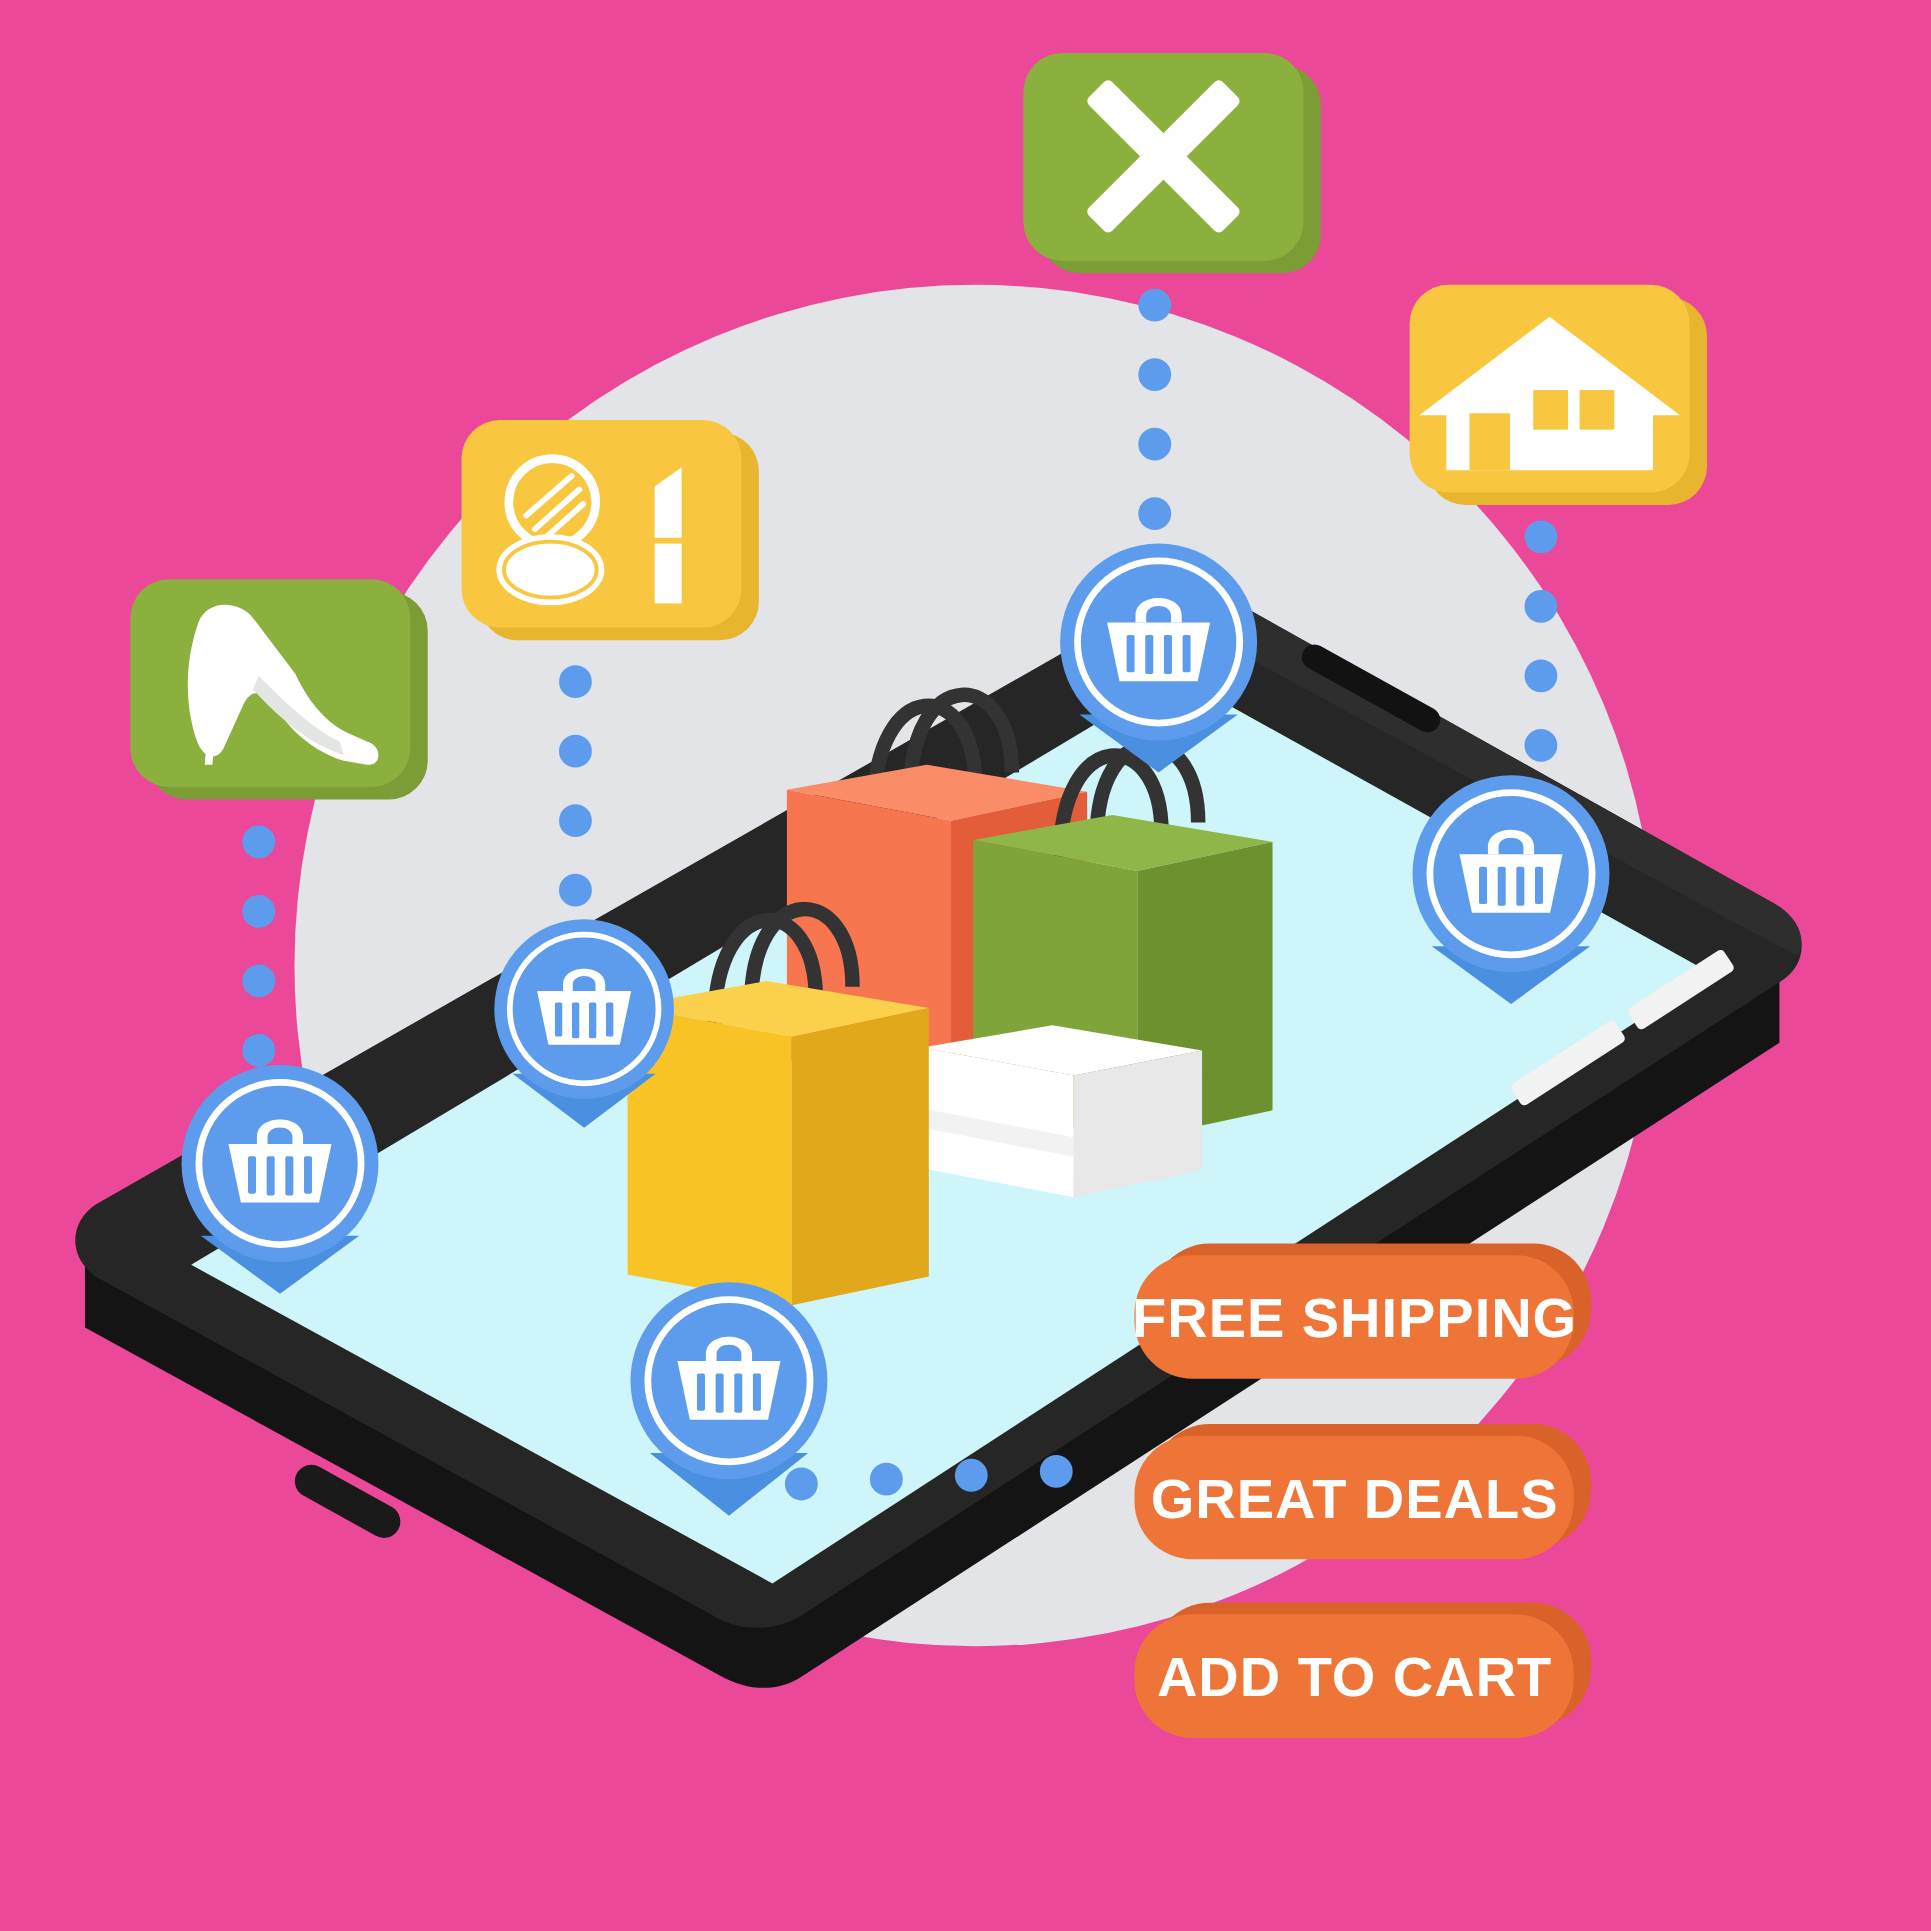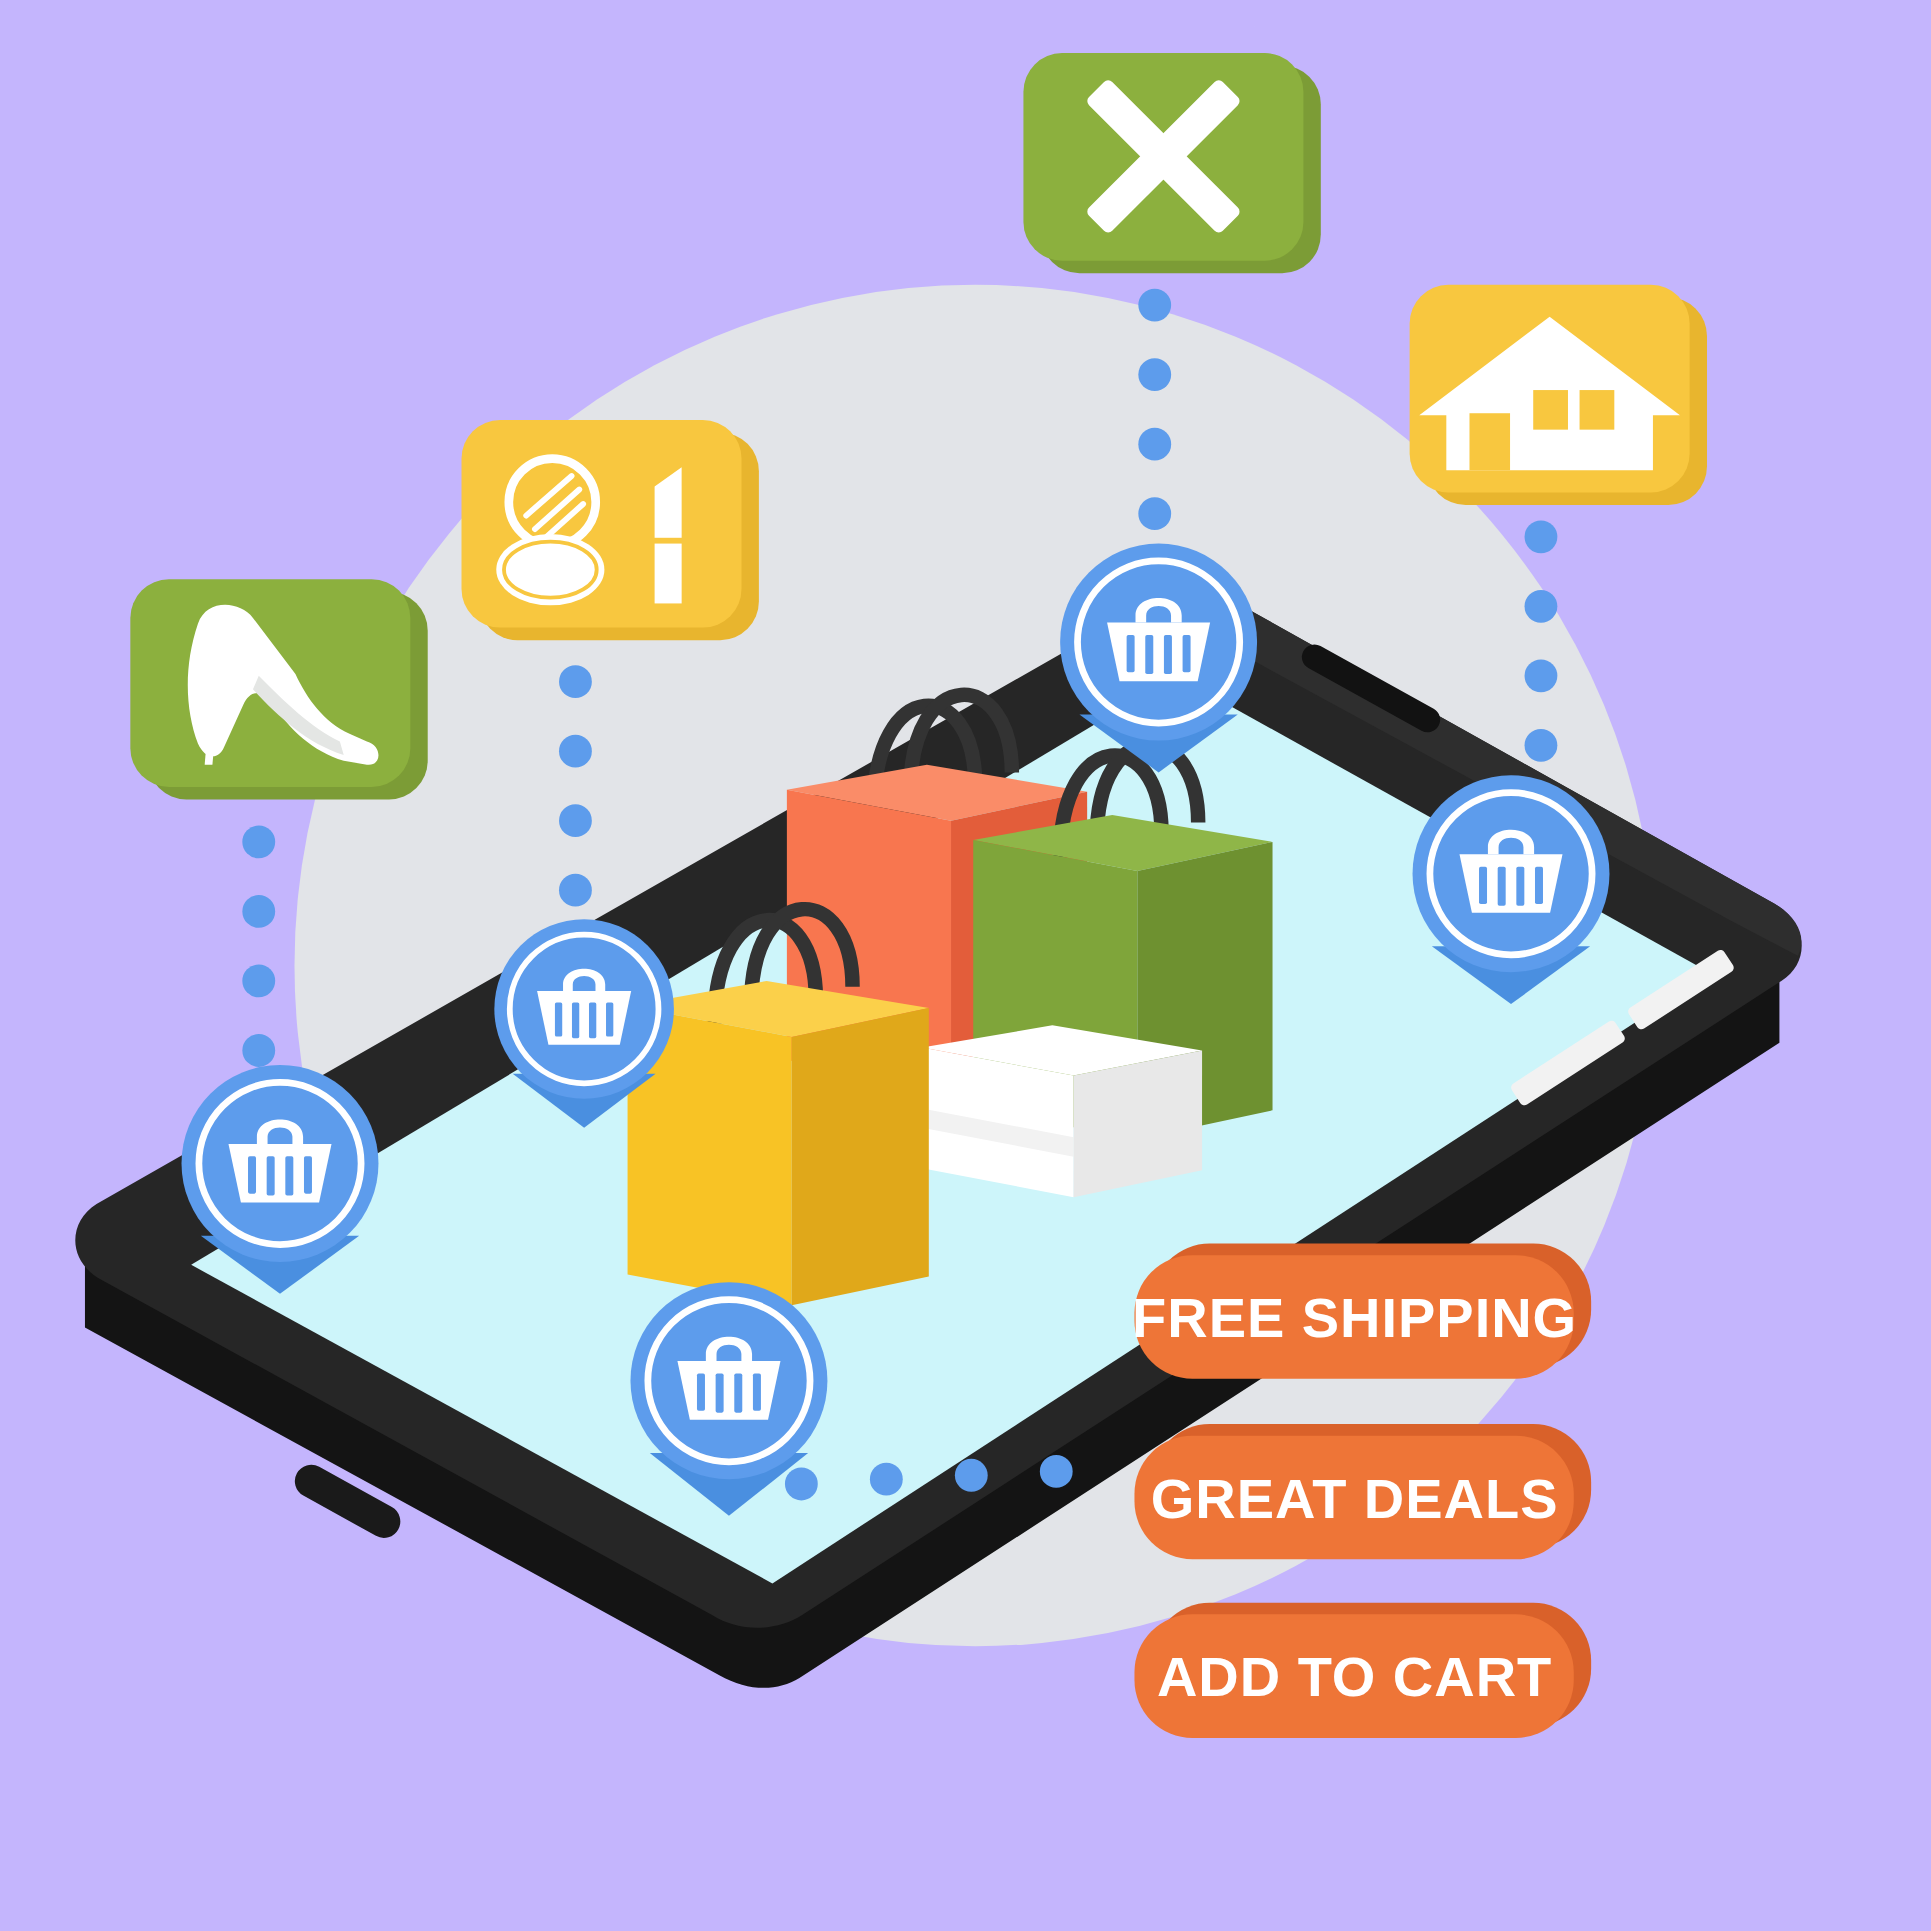--- a/index.html
+++ b/index.html
@@ -8,21 +8,21 @@
     padding: 0;
     background: #ffffff;
   }
   body {
     font-family: "Liberation Sans", sans-serif;
   }
   #stage {
     position: relative;
     width: 1931px;
     height: 1931px;
-    background: #c4b5fd;
+    background: #ec4899;
     overflow: hidden;
   }
   #stage svg {
     position: absolute;
     top: 0;
     left: 0;
     width: 1931px;
     height: 1931px;
     display: block;
   }

